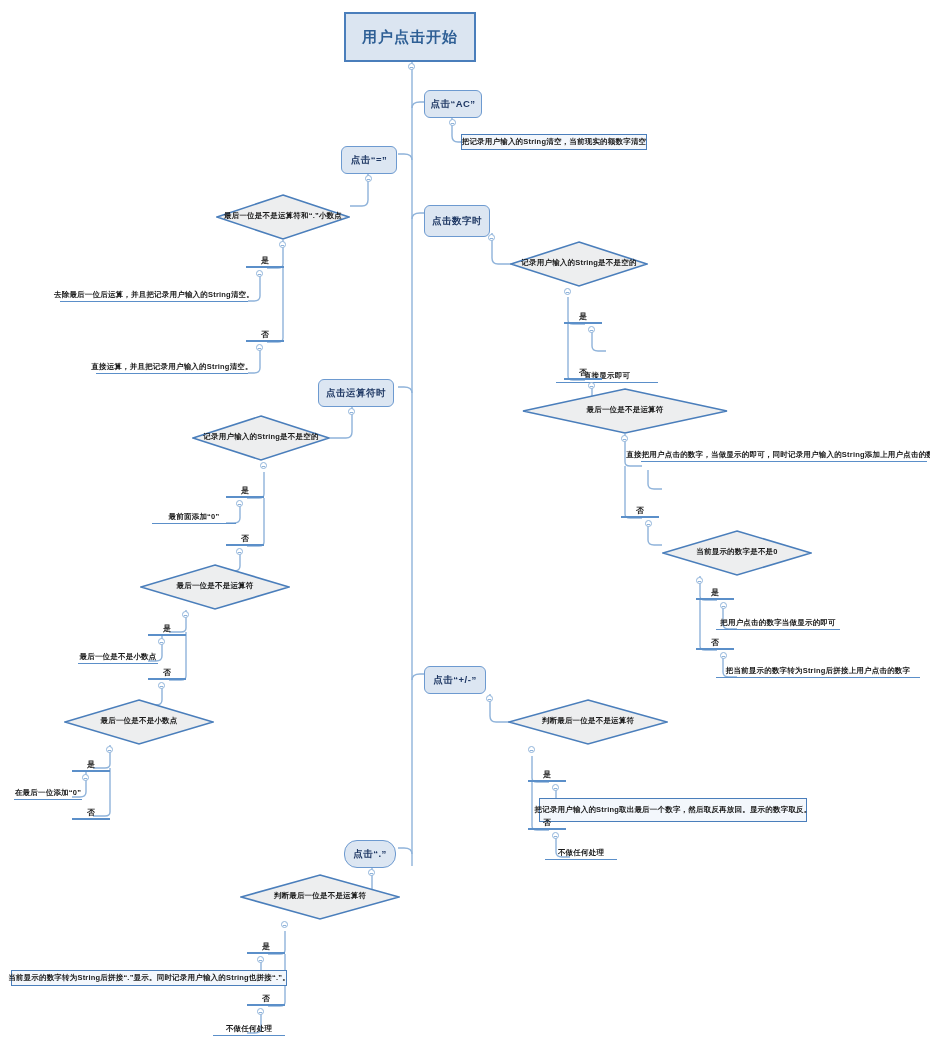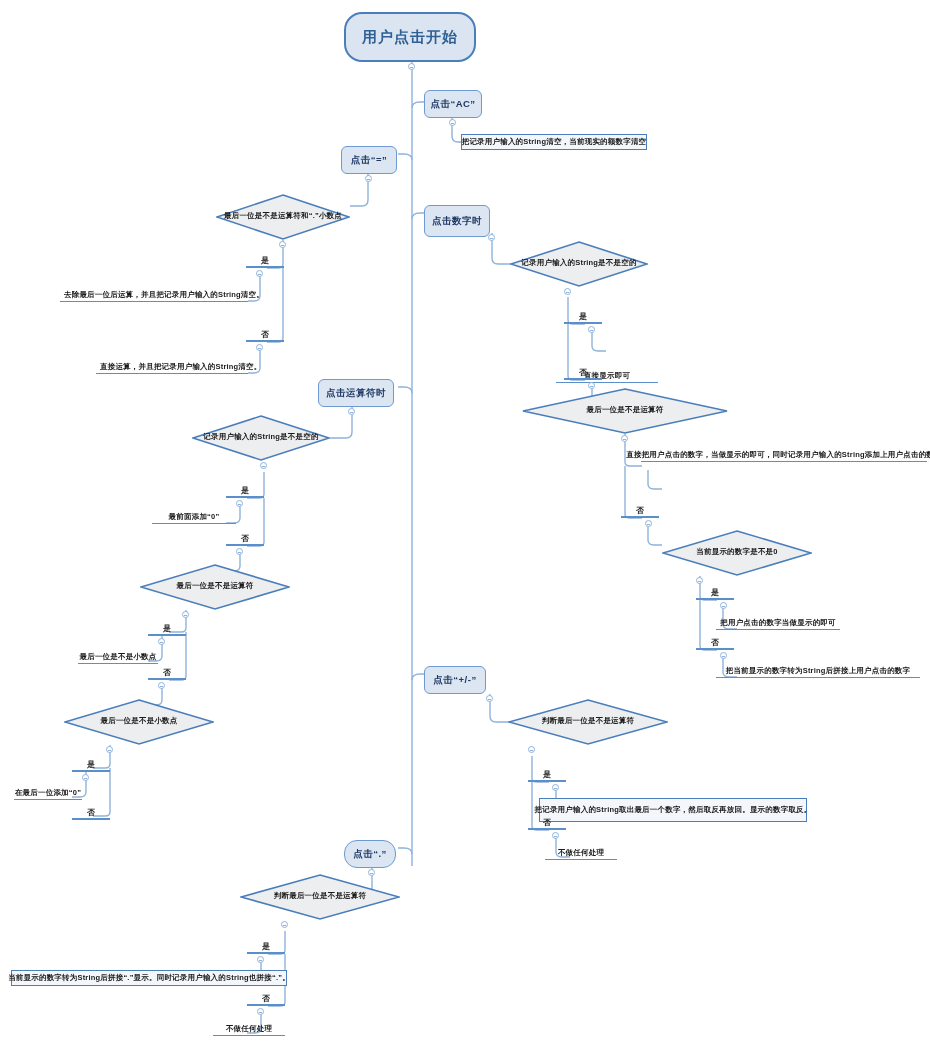--- a/index.html
+++ b/index.html
@@ -8,21 +8,21 @@
     font-family:"Liberation Sans","DejaVu Sans",sans-serif;
     -webkit-font-smoothing:antialiased;
   }
   #canvas{position:absolute;left:0;top:0;width:930px;height:1044px;}
   svg.links{position:absolute;left:0;top:0;width:930px;height:1044px;pointer-events:none;}
 
   
   .node{position:absolute;box-sizing:border-box;}
 
   .root-node{
-    background:#dbe5f1;border:2px solid #4a7ebb;border-radius:18px;
+    background:#dbe5f1;border:2px solid #4a7ebb;border-radius:0;
     color:#2e5f95;font-size:15px;font-weight:bold;
     display:flex;align-items:center;justify-content:center;
     letter-spacing:1px;
   }
 
   .topic-node{
     background:#dce6f2;border:1px solid #6d9ad0;border-radius:6px;
     color:#1f3864;font-size:9.5px;font-weight:bold;
     display:flex;align-items:center;justify-content:center;
     letter-spacing:.5px;
@@ -36,21 +36,21 @@
     position:relative;z-index:2;color:#1a1a1a;font-size:7.5px;
     font-weight:bold;white-space:nowrap;letter-spacing:.2px;
     transform:translateY(-1px);
   }
 
   
   .leaf{
     position:absolute;box-sizing:border-box;
     border-bottom:1.6px solid #5b8fc9;
     color:#1a1a1a;font-size:7.5px;font-weight:bold;
-    display:flex;align-items:flex-end;justify-content:flex-start;
+    display:flex;align-items:flex-end;justify-content:center;
     padding:0 4px 1px 4px;white-space:nowrap;letter-spacing:.2px;
   }
   .leaf.center{justify-content:center;}
   .leaf.boxed{
     border:1.3px solid #4a7ebb;background:#f3f7fc;
     align-items:center;justify-content:center;padding:1px 6px;text-align:center;
   }
 
   
   .branch{

